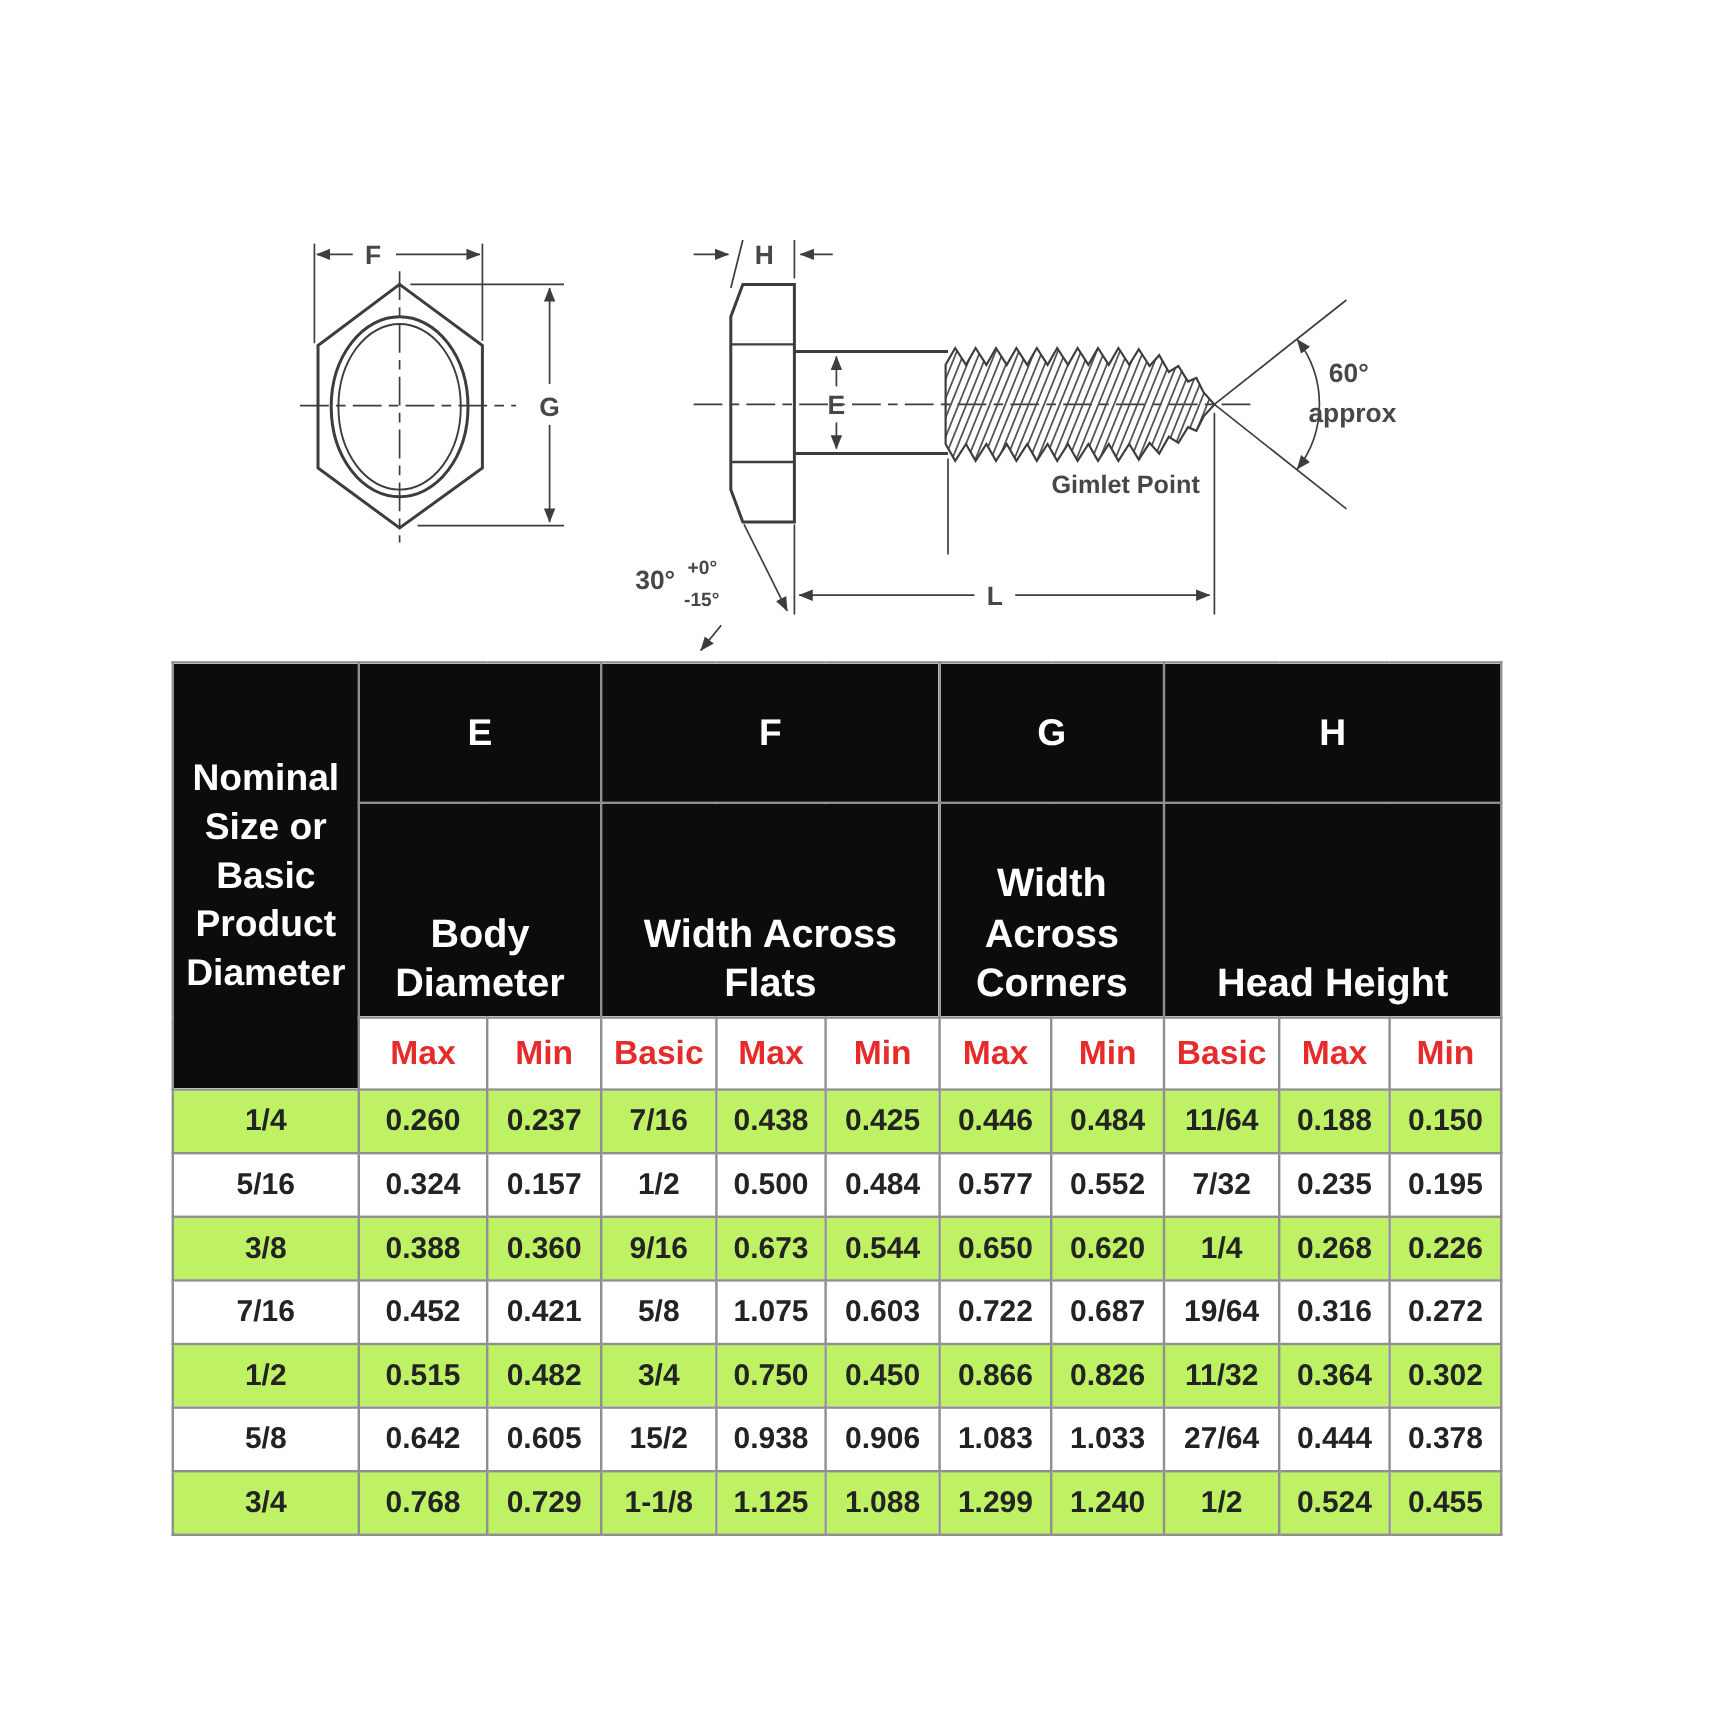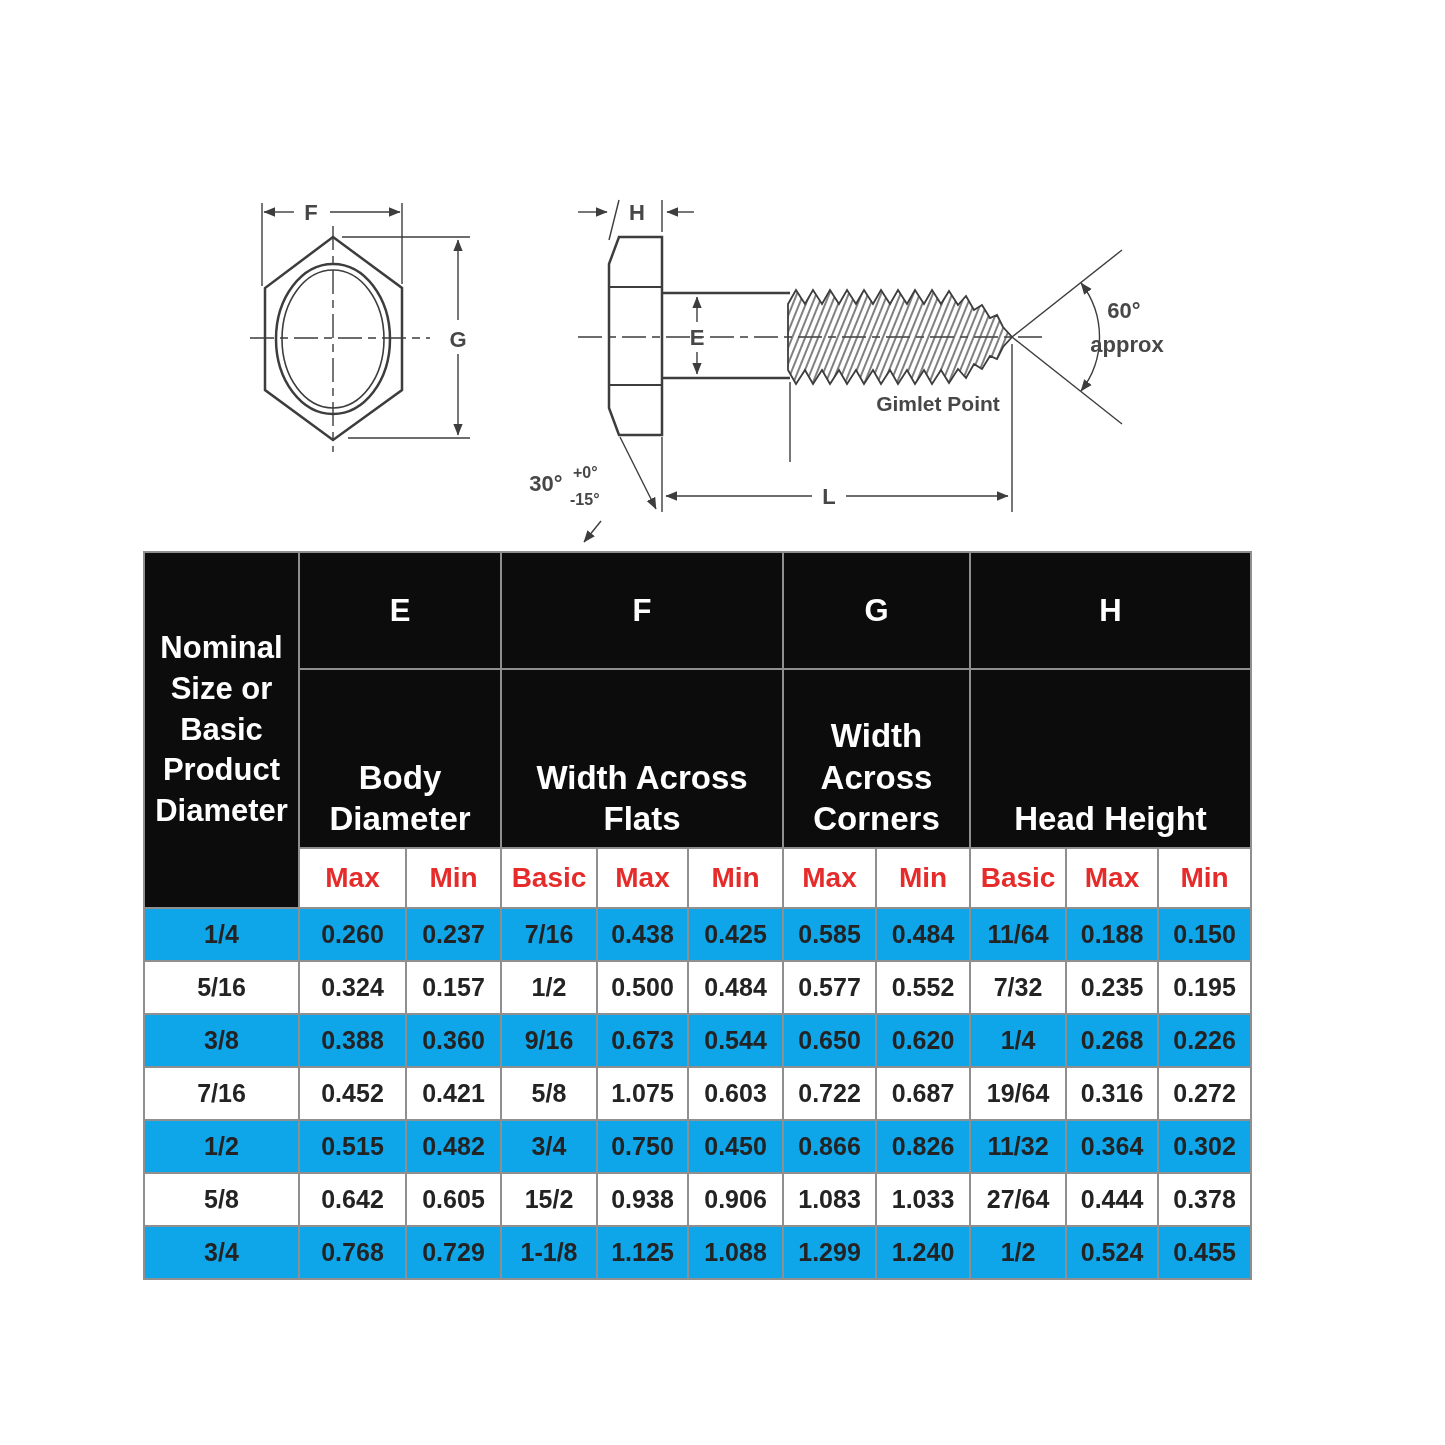--- a/index.html
+++ b/index.html
@@ -28,21 +28,21 @@
   .spec .desc-row th{
     height:169px;font-size:33px;line-height:1.25;vertical-align:bottom;
     padding-bottom:8px;white-space:pre-line;
   }
   .spec .sub-row th{
     height:58px;background:#ffffff;color:#e62b2b;font-size:28px;font-weight:bold;margin-left:13px;
   }
   .spec tbody td{
     height:51px;font-size:25px;font-weight:bold;color:#232323;background:#ffffff;
   }
-  .spec tbody tr.shaded td{background:#0ea5e9;}
+  .spec tbody tr.shaded td{background:#bef264;}
 </style>
 </head>
 <body>
 
 <svg class="drawing" width="1445" height="551" viewBox="0 0 1445 551" aria-hidden="true">
   <defs>
     <marker id="ah" viewBox="0 0 10 10" refX="9.5" refY="5" markerWidth="8.5" markerHeight="8.5" orient="auto-start-reverse">
       <path d="M0,1 L10,5 L0,9 Z" fill="#3d3d3d"></path>
     </marker>
     <pattern id="hatch" width="6" height="6" patternUnits="userSpaceOnUse" patternTransform="rotate(22)">
@@ -186,21 +186,21 @@
     </tr>
   </thead>
   <tbody>
       <tr class="shaded">
         <td>1/4</td>
         <td>0.260</td>
         <td>0.237</td>
         <td>7/16</td>
         <td>0.438</td>
         <td>0.425</td>
-        <td>0.585</td>
+        <td>0.446</td>
         <td>0.484</td>
         <td>11/64</td>
         <td>0.188</td>
         <td>0.150</td>
       </tr>
       <tr>
         <td>5/16</td>
         <td>0.324</td>
         <td>0.157</td>
         <td>1/2</td>

